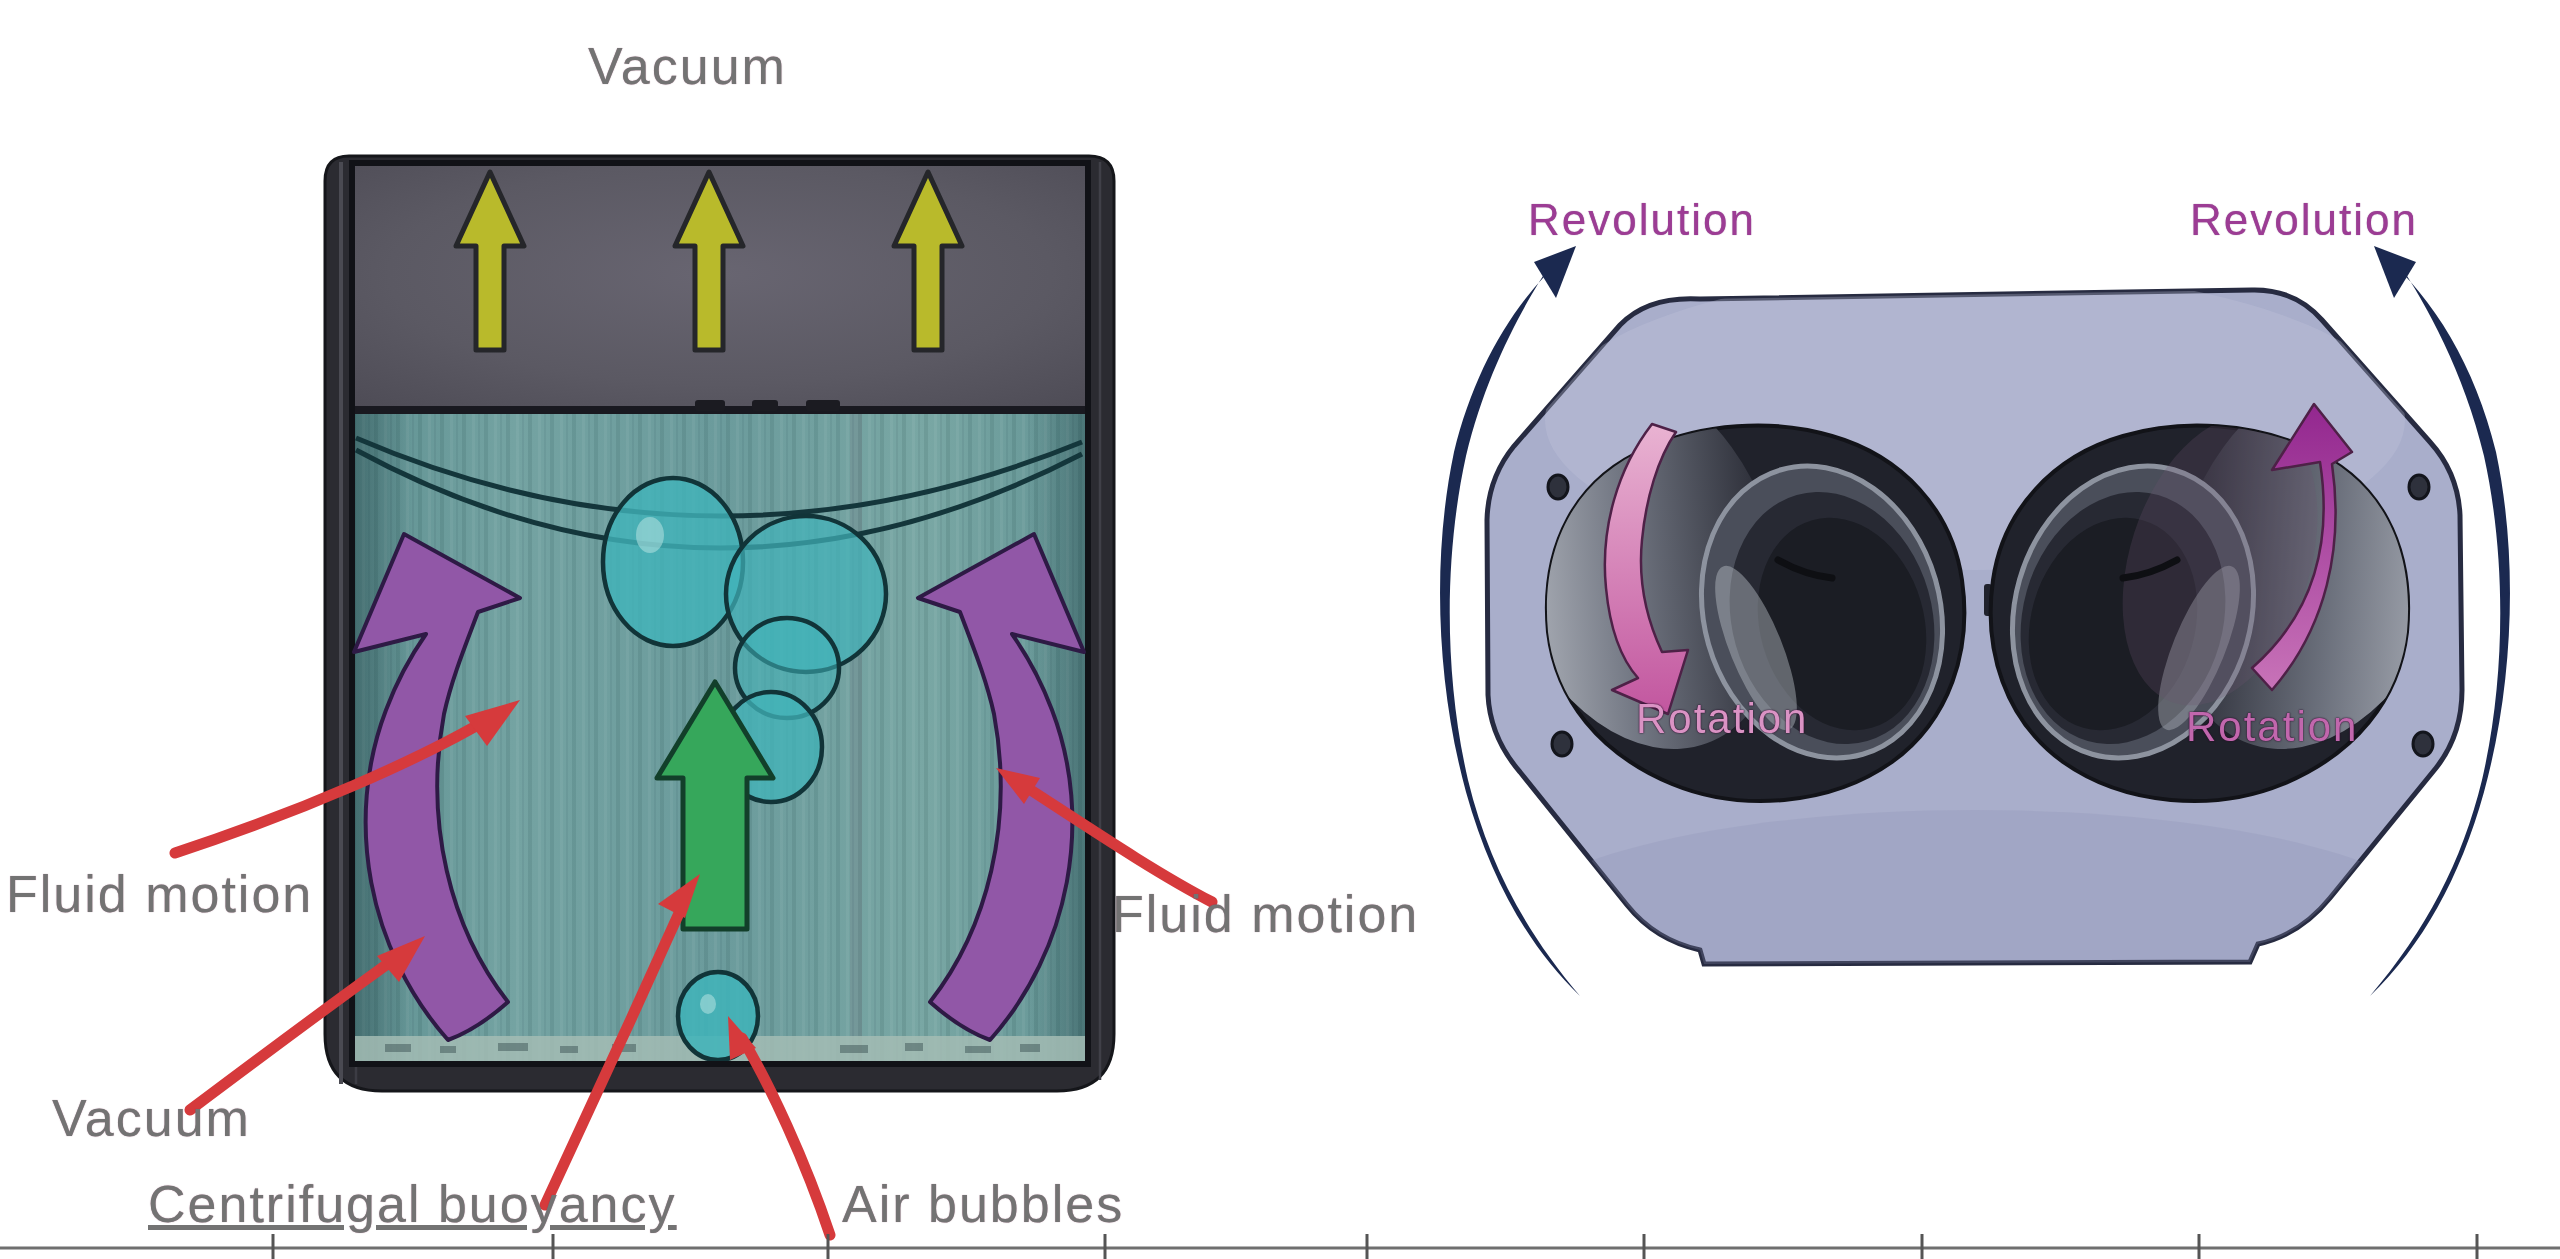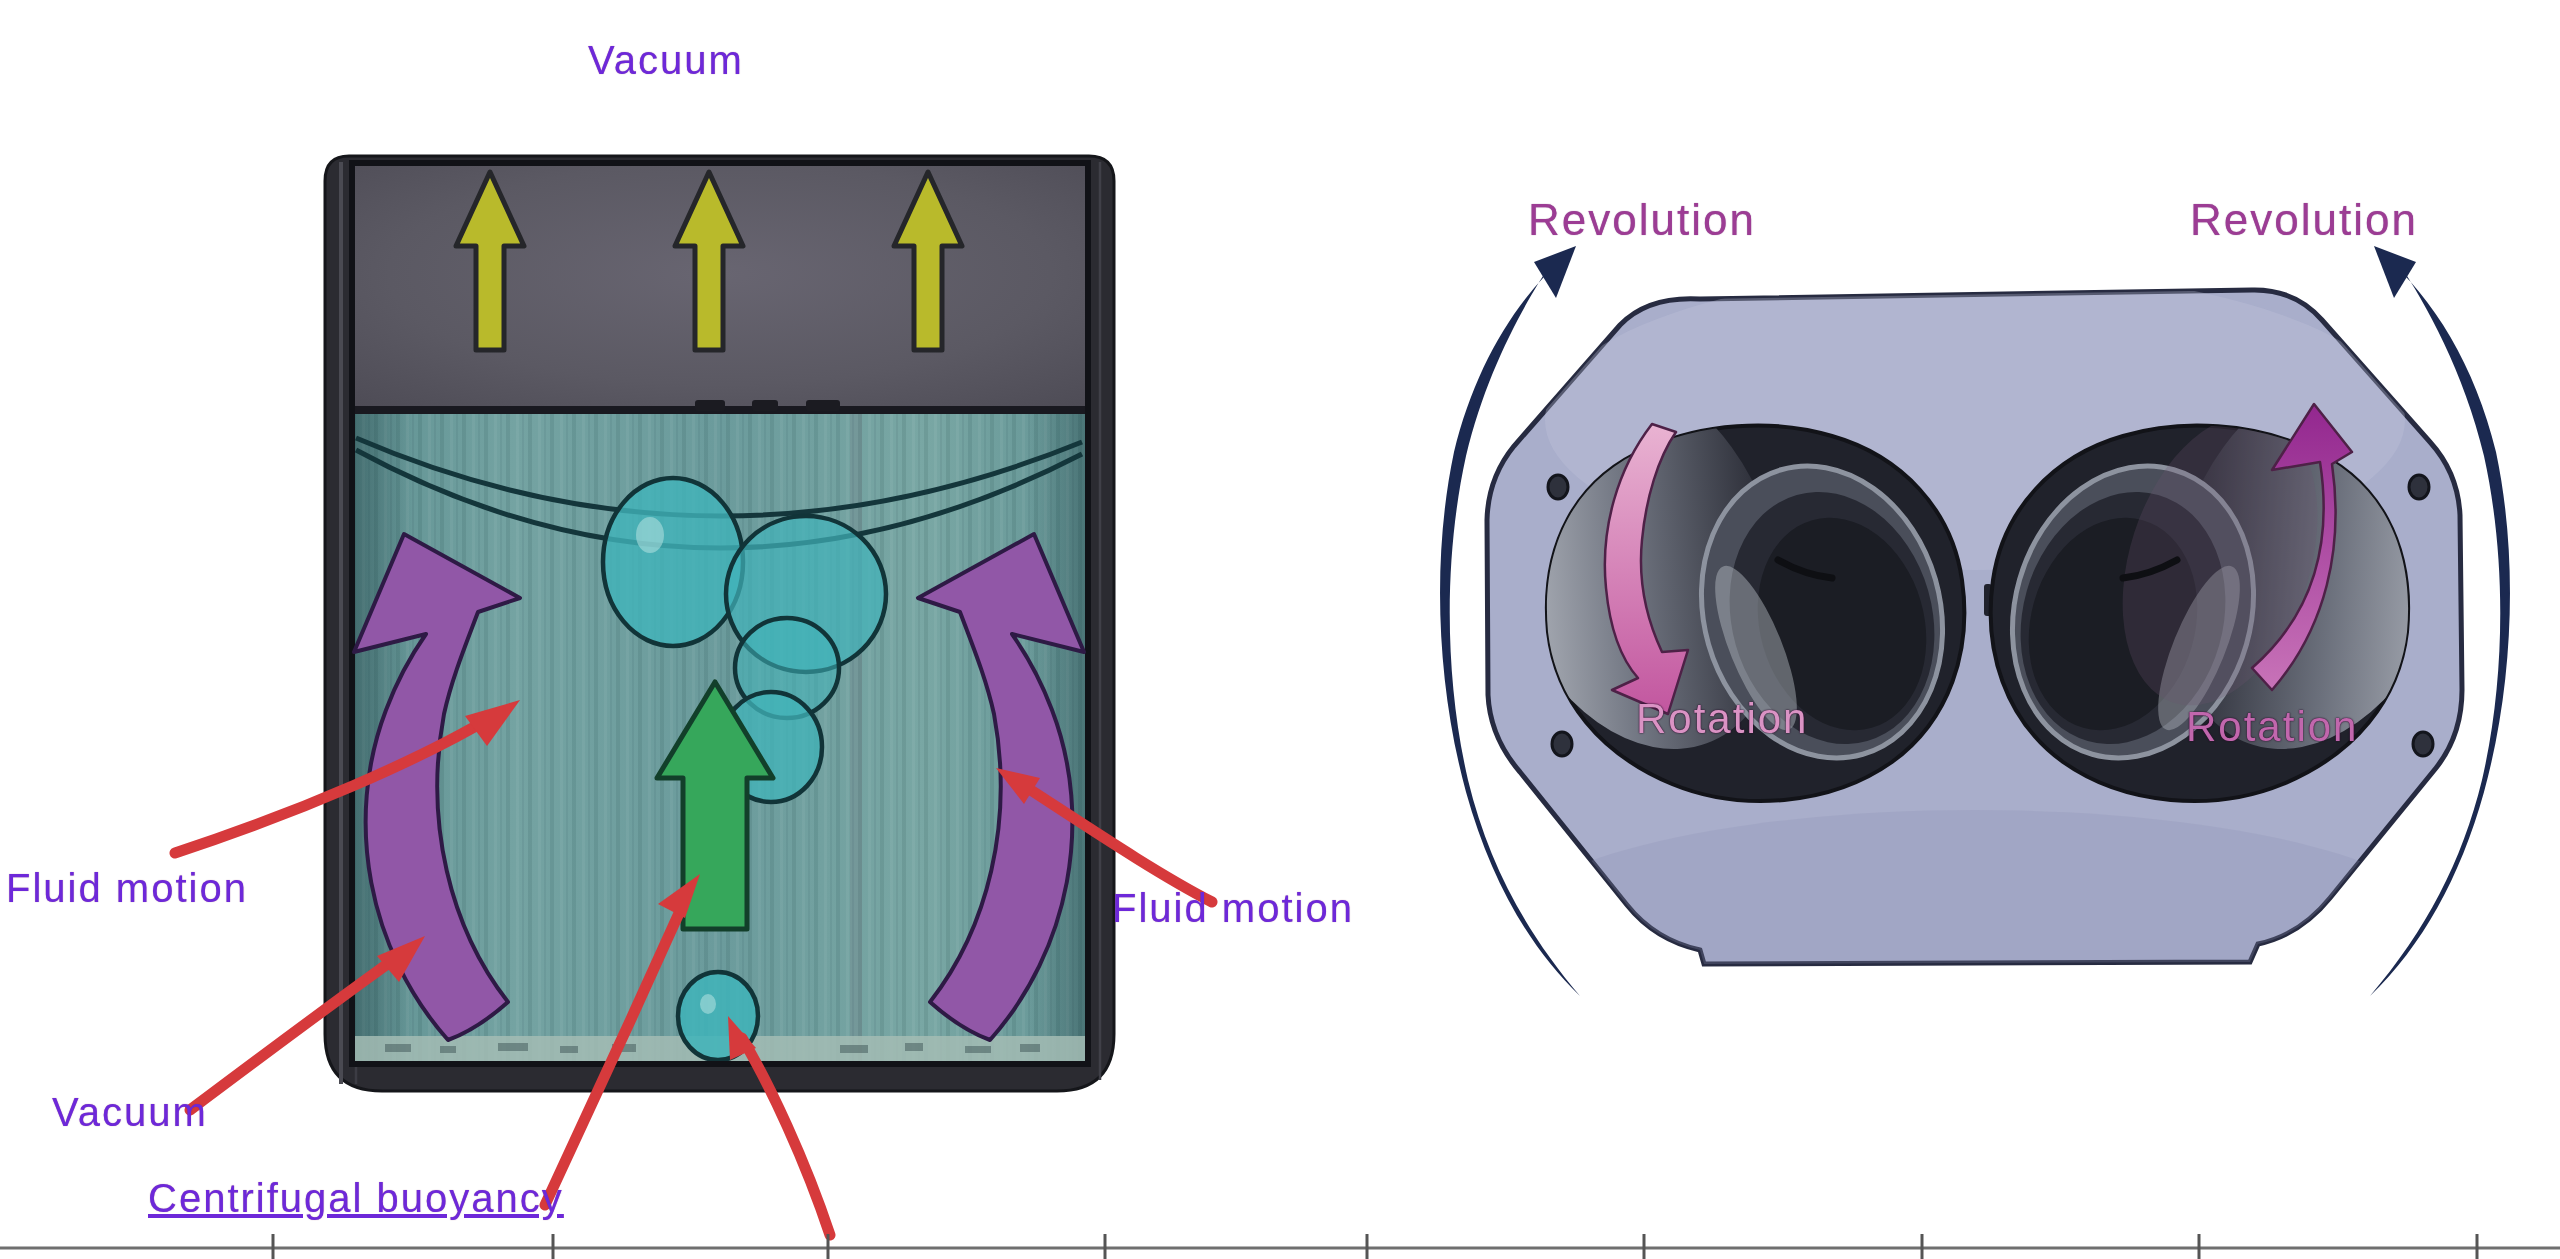--- a/index.html
+++ b/index.html
@@ -1,20 +1,20 @@
 <!DOCTYPE html>
 <html><head>
 <meta charset="utf-8">
 <style>
   html,body{margin:0;padding:0;background:#ffffff;}
   .stage{position:relative;width:2560px;height:1259px;overflow:hidden;background:#ffffff;
          font-family:"Liberation Sans", sans-serif;}
   .stage svg{position:absolute;left:0;top:0;}
   .lbl{position:absolute;white-space:nowrap;letter-spacing:2px;line-height:1;}
-  .lbl-rose{color:#6d28d9;font-size:40px;text-shadow:0 0 1px rgba(122,40,80,.55);}
+  .lbl-rose{color:#737373;font-size:52px;text-shadow:0 0 1px rgba(122,40,80,.55);}
   .lbl-vacuum{left:588px;top:40px;}
   .lbl-fm-left{left:6px;top:868px;}
   .lbl-fluid{left:52px;top:1092px;}
   .lbl-centrifugal{left:148px;top:1178px;text-decoration:underline;}
   .lbl-airbubbles{left:842px;top:1178px;}
   .lbl-fm-right{left:1112px;top:888px;}
   .lbl-magenta{color:#9c3c94;font-size:44px;font-weight:normal;text-shadow:0 0 1px rgba(90,20,90,.6);}
   .lbl-rev-left{left:1528px;top:198px;}
   .lbl-rev-right{left:2190px;top:198px;}
   .lbl-rotation{font-size:42px;font-weight:normal;}
@@ -230,20 +230,21 @@
           <line x1="2199" x2="2199" y1="1234" y2="1259"></line>
           <line x1="2477" x2="2477" y1="1234" y2="1259"></line>
         </g>
   </g>
 </svg>
 
 <div class="lbl lbl-rose lbl-vacuum">Vacuum</div>
 <div class="lbl lbl-rose lbl-fm-left">Fluid motion</div>
 <div class="lbl lbl-rose lbl-fluid">Vacuum</div>
 <div class="lbl lbl-rose lbl-centrifugal">Centrifugal buoyancy</div>
+<div class="lbl lbl-rose lbl-airbubbles">Air bubbles</div>
 <div class="lbl lbl-rose lbl-fm-right">Fluid motion</div>
 
 <div class="lbl lbl-magenta lbl-rev-left">Revolution</div>
 <div class="lbl lbl-magenta lbl-rev-right">Revolution</div>
 <div class="lbl lbl-rotation lbl-rot-left">Rotation</div>
 <div class="lbl lbl-rotation lbl-rot-right">Rotation</div>
 
 </div>
 
 </body></html>

